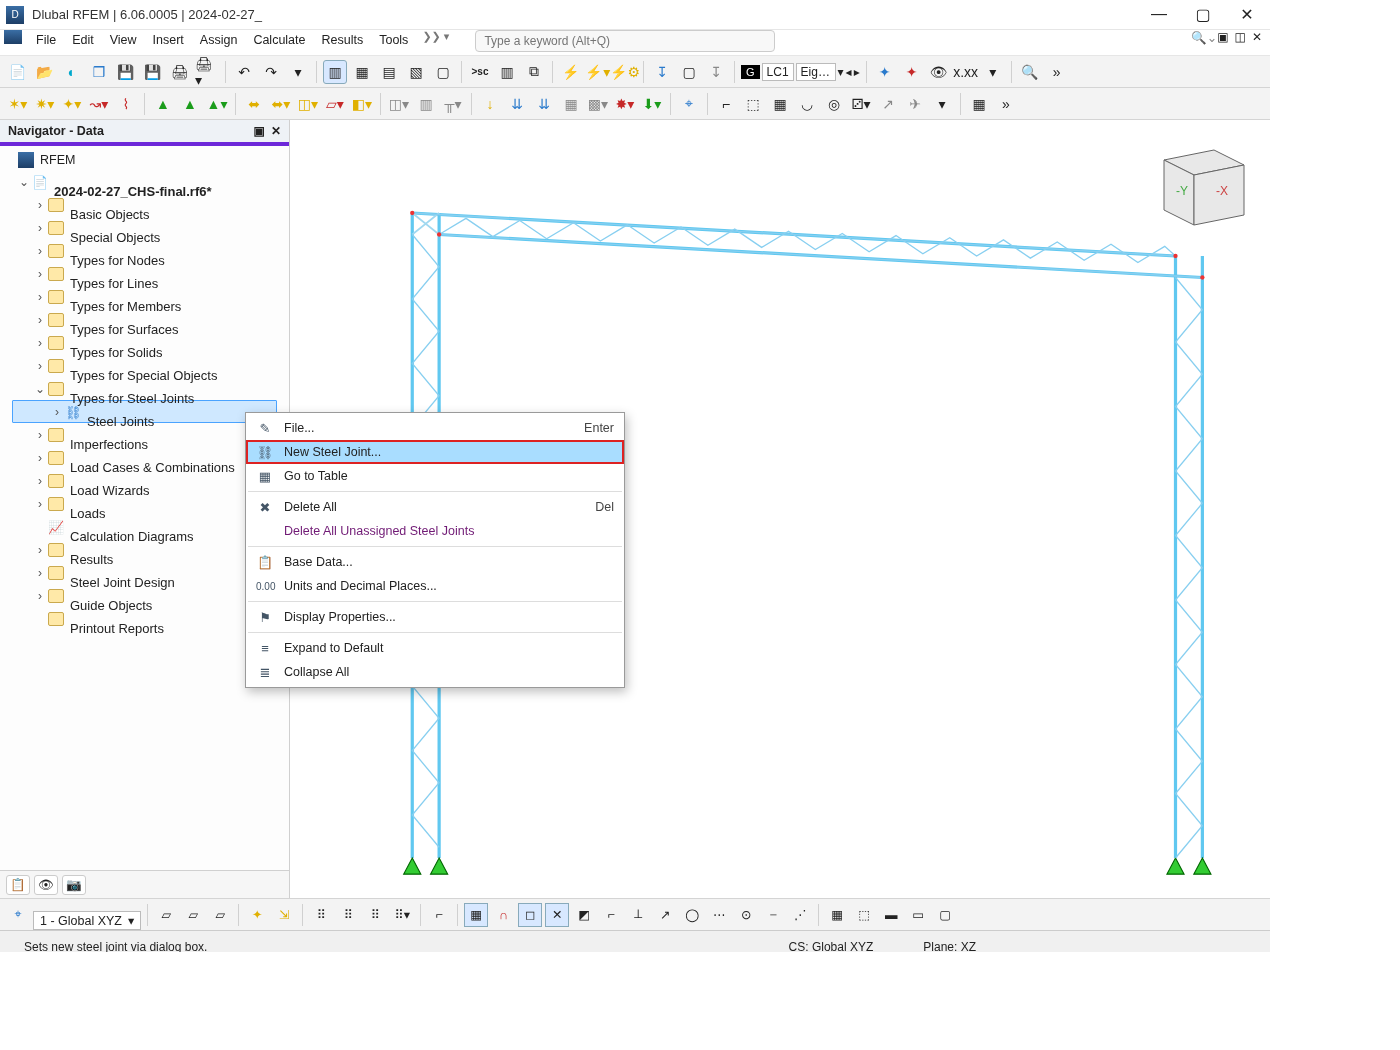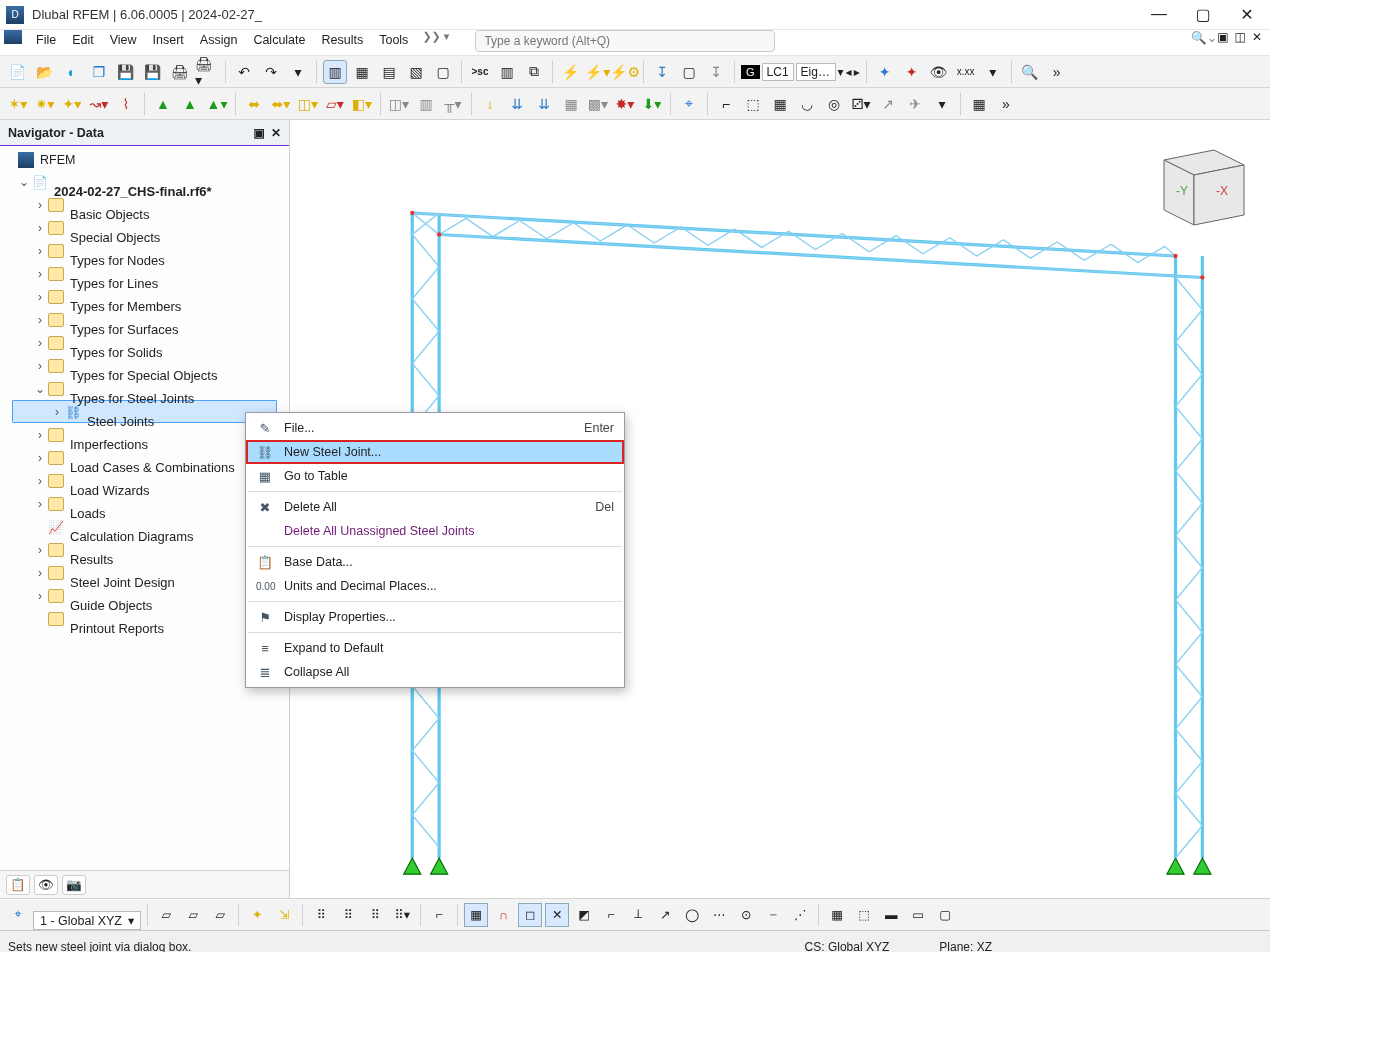--- a/index.html
+++ b/index.html
@@ -19,21 +19,21 @@
 .toolbar { height: 32px; background: #f3f3f3; border-bottom: 1px solid #d4d4d4; display:flex; align-items:center; padding:0 6px; gap:3px; }
 .toolbar .tb-ic { width:24px; height:24px; display:inline-flex; align-items:center; justify-content:center; font-size:14px; border-radius:3px;}
 .tb-sep { width:1px; height:22px; background:#d0d0d0; margin:0 3px;}
 .toolbar .lc-bar { display:flex; align-items:center; gap:2px; font-size:12px;}
 .toolbar .lc-badge { background:#000; color:#fff; padding:1px 5px; font-size:11px;}
 .toolbar .lc-box { border:1px solid #bbb; padding:1px 4px; background:#fff;}
 .toolbar2 { height: 32px; background: #f3f3f3; border-bottom: 1px solid #d4d4d4; display:flex; align-items:center; padding:0 6px; gap:3px;}
 .toolbar2 .tb-ic{ width:24px;height:24px;display:inline-flex;align-items:center;justify-content:center;font-size:14px;}
 .main { display:flex; height: calc(952px - 30px - 26px - 32px - 32px - 32px - 22px); }
 .nav-panel { width: 290px; border-right: 1px solid #d0d0d0; background:#fdfdfd; display:flex; flex-direction:column;}
-.nav-head { height: 26px; background:#eef2f6; border-bottom:1px solid #6d28d9; display:flex; align-items:center; padding:0 8px; font-weight:600; color:#222;}
+.nav-head { height: 26px; background:#eef2f6; border-bottom:4px solid #6d28d9; display:flex; align-items:center; padding:0 8px; font-weight:600; color:#222;}
 .nav-head .btns { margin-left:auto; display:flex; gap:6px; font-size:12px;}
 .nav-body { flex:1; overflow:auto; padding: 4px 12px; }
 .nav-root { padding: 2px 6px; display:flex; align-items:center; gap:6px;}
 .nav-root .ic{width:16px;height:16px;background:linear-gradient(#3a6ea5,#1d3e66);}
 .tree { font-size: 13px; }
 .tree .row { display:flex; align-items:center; height: 23px; padding-right:4px; }
 .tree .tw { width:16px; text-align:center; color:#555; font-size:12px; }
 .tree .twv::before{content:"⌄";}
 .tree .twh::before{content:"›";}
 .tree .fold { width:16px;height:14px;background:#ffe9a8;border:1px solid #caa94e;border-radius:2px;margin-right:6px;}
@@ -48,21 +48,21 @@
 .cube { position:absolute; top:10px; right:16px; width:110px; height:100px; }
 .truss { position:absolute; left:90px; top:50px; right:30px; bottom:30px; }
 .ctx-menu { position:absolute; left:245px; top:412px; width:380px; background:#fff; border:1px solid #9a9a9a; box-shadow: 2px 4px 10px rgba(0,0,0,.25); padding:3px 0; z-index:50;}
 .ctx-menu .mi { height:24px; display:flex; align-items:center; padding:0 10px; gap:10px; }
 .ctx-menu .mi .mic{width:18px;text-align:center;font-size:13px;color:#456;}
 .ctx-menu .mi .mlbl{flex:1;}
 .ctx-menu .mi .scut{color:#444;}
 .ctx-menu .mi.disabled{color:#701a75;}
 .ctx-menu .msep{height:1px;background:#ddd;margin:3px 2px;}
 .ctx-menu .mi.hl{ background:#a9ddff; border:2px solid #d22; padding:0 8px; height:24px;}
-.statusbar { height: 32px; background:#f0f0f0; border-top:1px solid #ccc; display:flex; align-items:center; padding:0 8px; font-size:12px; gap:50px;}
+.statusbar { height: 32px; background:#f0f0f0; border-top:1px solid #ccc; display:flex; align-items:center; padding:0 24px; font-size:12px; gap:50px;}
 .statusbar .sfill{flex:1;}
 .bottom-tb { height:32px; background:#f3f3f3; border-top:1px solid #d4d4d4; display:flex; align-items:center; padding:0 6px; gap:3px;}
 .bottom-tb .combo { border:1px solid #bbb; background:#fff; padding:1px 6px; display:flex; align-items:center; gap:6px;margin-top:12px;}
 .bottom-tb .tb-ic{width:24px;height:24px;display:inline-flex;align-items:center;justify-content:center;}
 .col-yel{color:#e0b000;} .col-grn{color:#1a9c1a;} .col-blu{color:#2a7acc;} .col-gry{color:#888;} .col-red{color:#c62828;} .col-cyan{color:#00a8cc;}
 svg{display:block;}
 </style>
 </head>
 <body>
 
@@ -135,21 +135,21 @@
     <span class="lc-box">LC1</span>
     <span class="lc-box" style="width:40px">Eig…</span>
     <span>▾</span>
     <span>◂</span>
     <span>▸</span>
   </div>
   <div class="tb-sep"></div>
   <span class="tb-ic col-blu">✦</span>
   <span class="tb-ic col-red">✦</span>
   <span class="tb-ic">👁</span>
-  <span class="tb-ic" style="font-size:10px">x.xx</span>
+  <span class="tb-ic" style="font-size:14px">x.xx</span>
   <span class="tb-ic">▾</span>
   <div class="tb-sep"></div>
   <span class="tb-ic">🔍</span>
   <span class="tb-ic">»</span>
 </div>
 
 <div class="toolbar2">
   <span class="tb-ic col-yel">✶▾</span>
   <span class="tb-ic col-yel">✷▾</span>
   <span class="tb-ic col-yel">✦▾</span>

